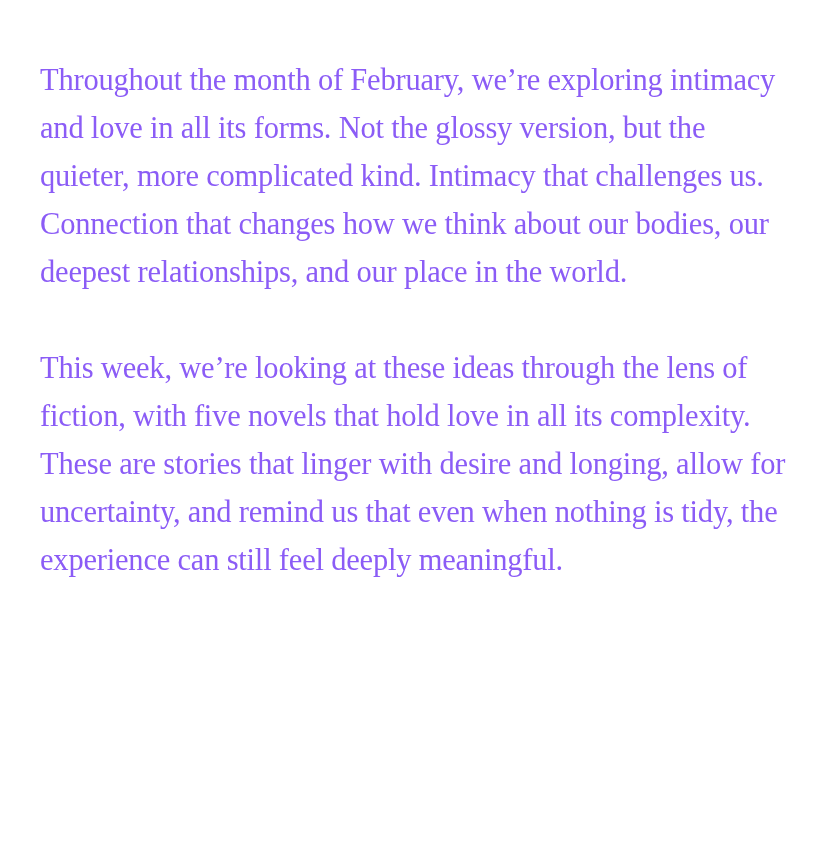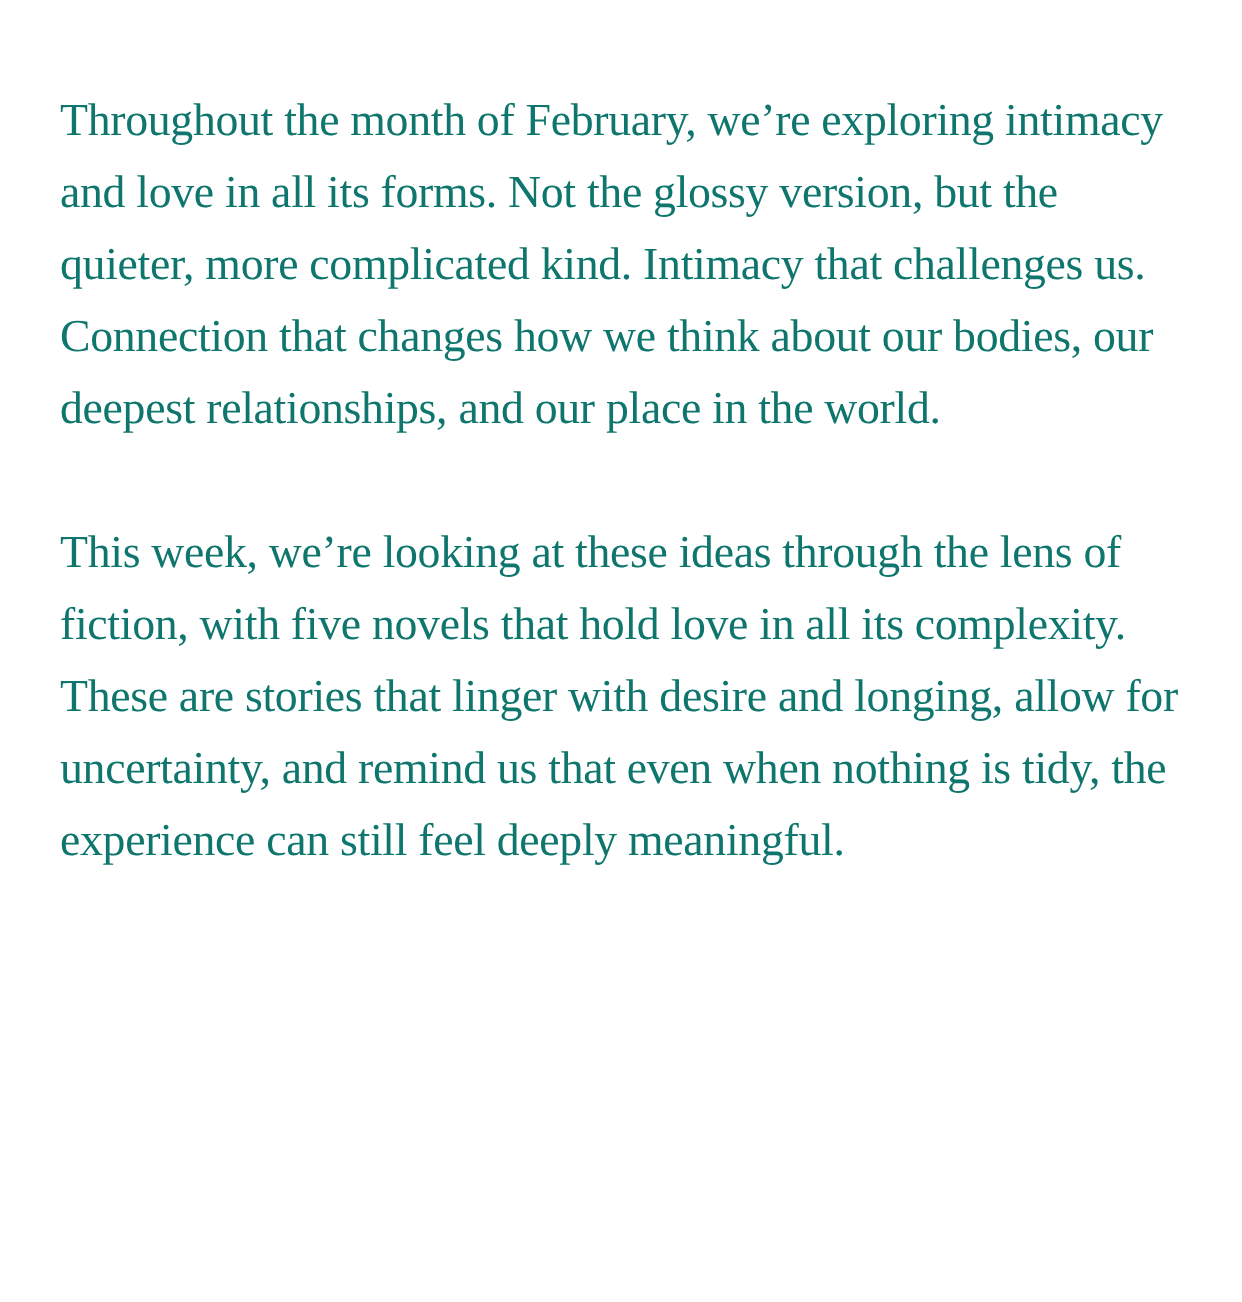--- a/index.html
+++ b/index.html
@@ -1,20 +1,20 @@
 <!DOCTYPE html>
 <html><head>
 <meta charset="utf-8">
 <style>
   html, body { margin: 0; padding: 0; background: #ffffff; }
   body { width: 828px; height: 868px; overflow: hidden; }
   .content {
     position: absolute; left: 40px; top: 56px; width: 752px;
     font-family: "Liberation Serif", "DejaVu Serif", serif;
-    font-size: 30.5px; line-height: 48px; color: #0f766e;
+    font-size: 30.5px; line-height: 48px; color: #8b5cf6;
     letter-spacing: -0.2px;
   }
   p { margin: 0; }
   .p1 { margin-bottom: 48px; }
   .p2 { margin-bottom: 36px; }
   .signoff div { line-height: 48px; }
 </style>
 </head>
 <body>
 

